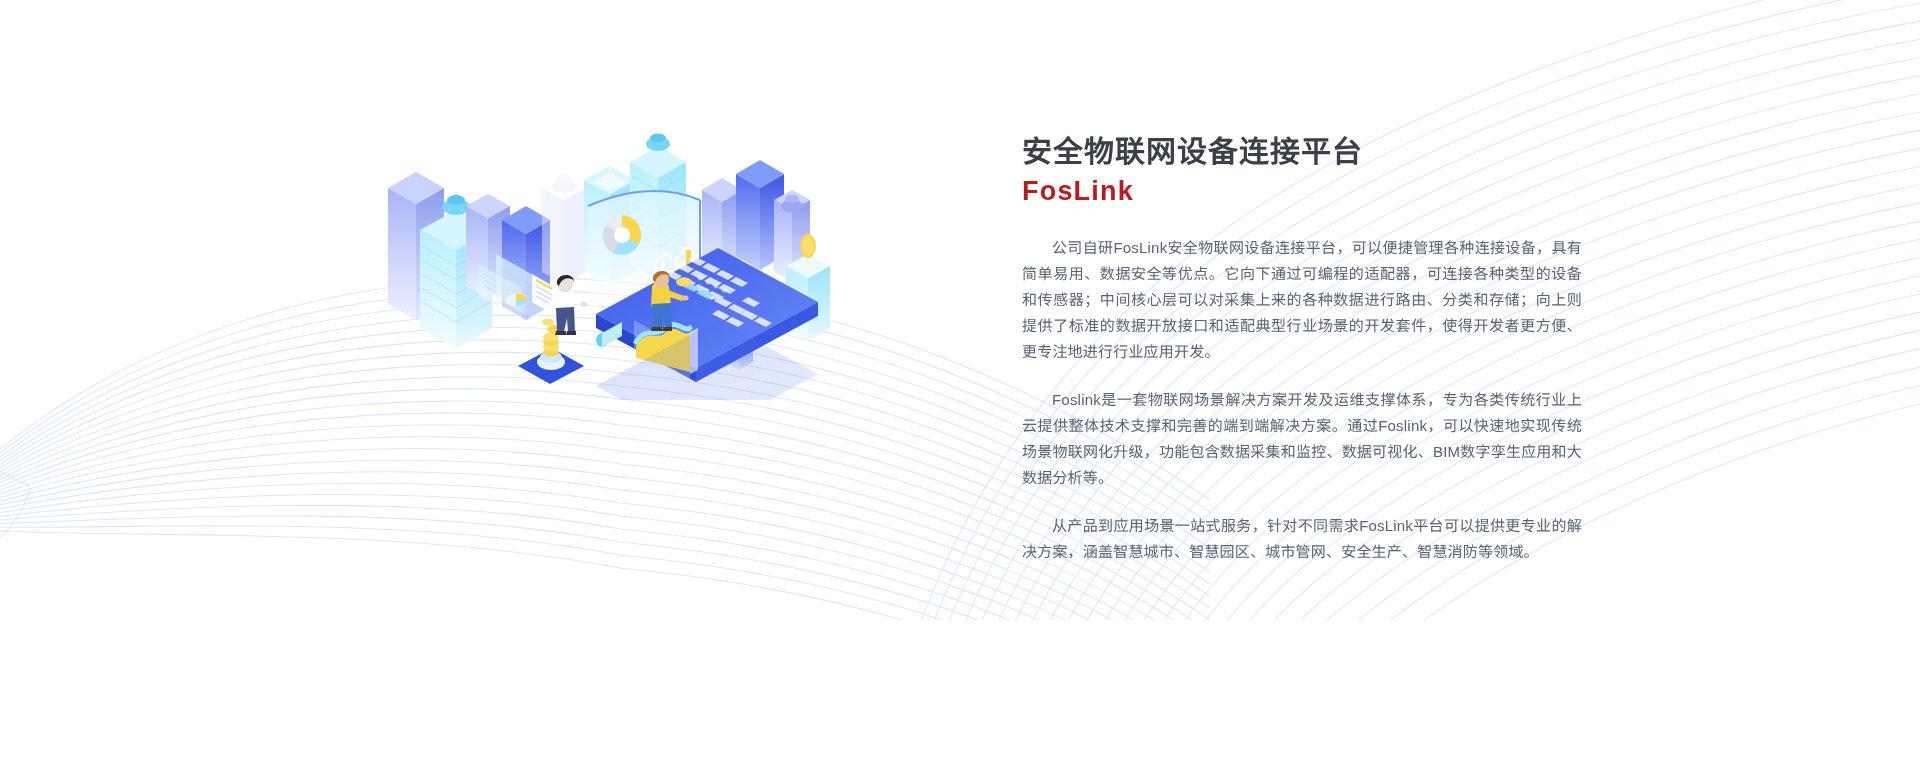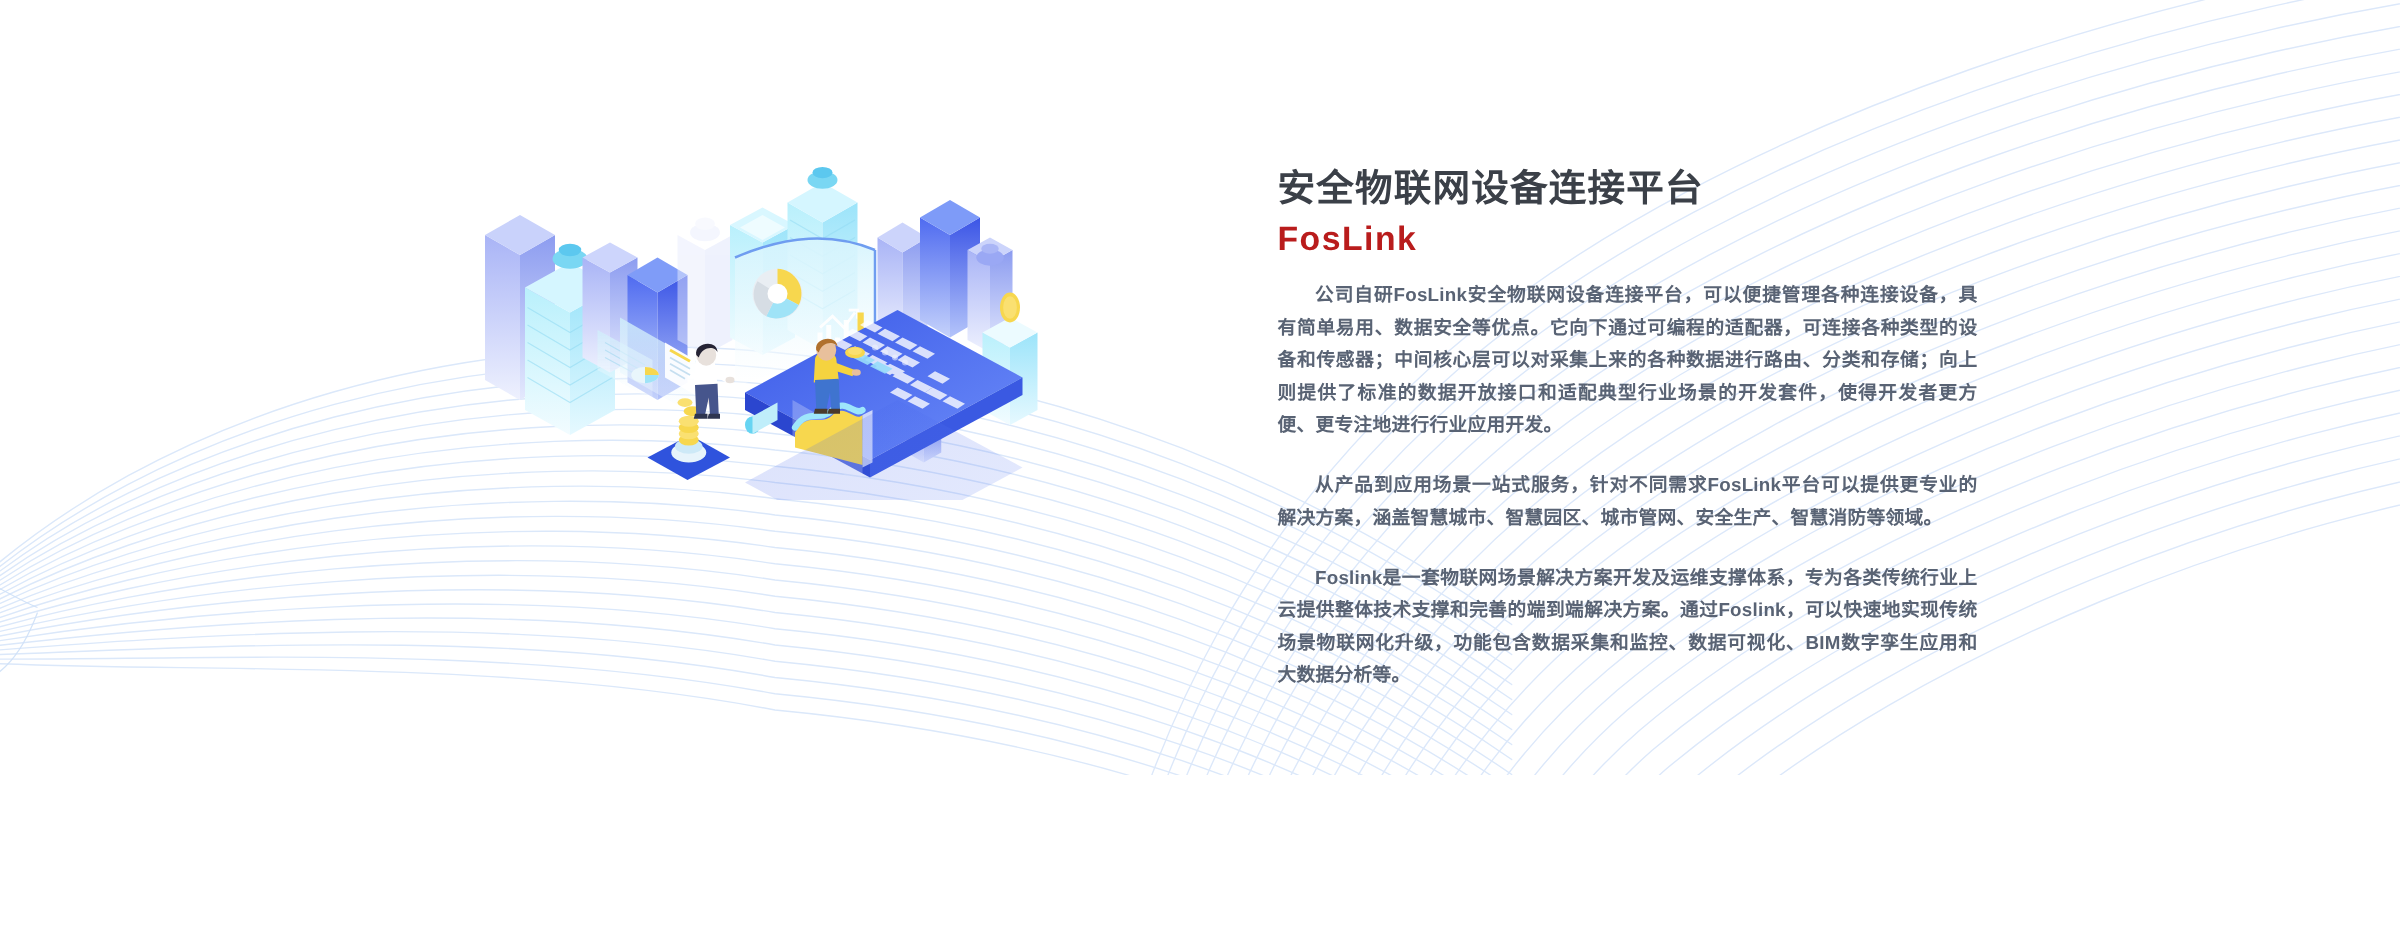--- a/index.html
+++ b/index.html
@@ -39,21 +39,21 @@
     white-space:nowrap;
   }
   #product-name {
     font-size:27px;
     font-weight:bold;
     color:#b91c1c;
     letter-spacing:1.2px;
     line-height:1.3;
     margin-top:2px;
   }
-  #body-copy { margin-top:15px;font-weight:bold; }
+  #body-copy { margin-top:26px; }
   .para {
     font-size:15px;
     line-height:26px;
     color:#596374;
     text-indent:2em;
     text-align:justify;
     margin-bottom:22px;
     letter-spacing:.2px;
   }
   .para:last-child { margin-bottom:0; }
@@ -423,19 +423,19 @@
   </div>
 
   <div id="text-col">
 
     <h1 id="page-title">安全物联网设备连接平台</h1>
 
     <div id="product-name">FosLink</div>
 
     <div id="body-copy">
       <p class="para">公司自研FosLink安全物联网设备连接平台，可以便捷管理各种连接设备，具有简单易用、数据安全等优点。它向下通过可编程的适配器，可连接各种类型的设备和传感器；中间核心层可以对采集上来的各种数据进行路由、分类和存储；向上则提供了标准的数据开放接口和适配典型行业场景的开发套件，使得开发者更方便、更专注地进行行业应用开发。</p>
+      <p class="para">Foslink是一套物联网场景解决方案开发及运维支撑体系，专为各类传统行业上云提供整体技术支撑和完善的端到端解决方案。通过Foslink，可以快速地实现传统场景物联网化升级，功能包含数据采集和监控、数据可视化、BIM数字孪生应用和大数据分析等。</p>
       <p class="para">从产品到应用场景一站式服务，针对不同需求FosLink平台可以提供更专业的解决方案，涵盖智慧城市、智慧园区、城市管网、安全生产、智慧消防等领域。</p>
-      <p class="para">Foslink是一套物联网场景解决方案开发及运维支撑体系，专为各类传统行业上云提供整体技术支撑和完善的端到端解决方案。通过Foslink，可以快速地实现传统场景物联网化升级，功能包含数据采集和监控、数据可视化、BIM数字孪生应用和大数据分析等。</p>
     </div>
 
   </div>
 
 </div>
 
 </body></html>

